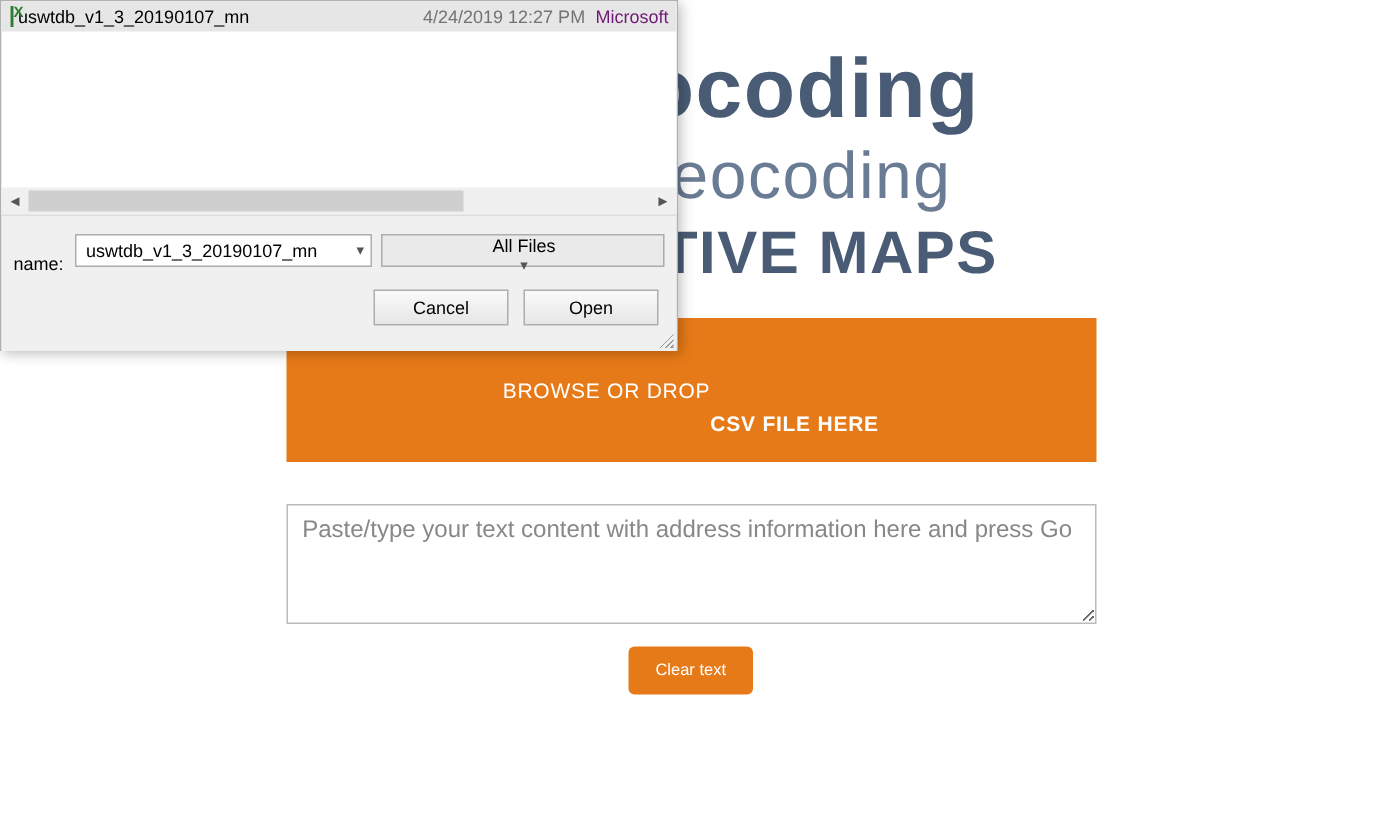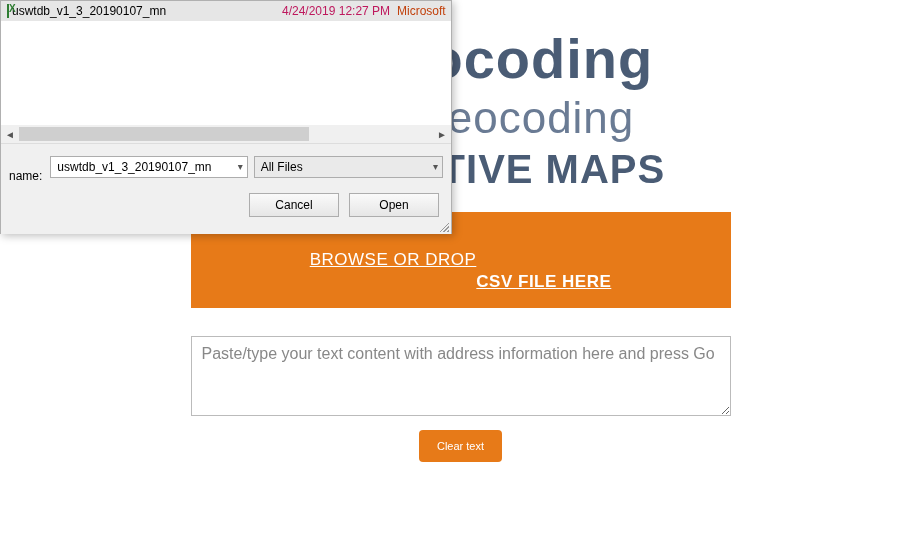--- a/index.html
+++ b/index.html
@@ -47,24 +47,23 @@
     }
     .dropzone {
       margin: 20px auto 0;
       width: 540px;
       height: 96px;
       background: #e77a18;
       color: #fff;
       display: flex;
       align-items: center;
       justify-content: center;
-      font-size: 17px;
+      font-size: 14px;
       letter-spacing: 0.5px;
       cursor: pointer;
-      text-decoration: underline;
     }
     .dropzone .bold { font-weight: 700; margin-top: 45px; }
     .textarea-wrap {
       margin: 28px auto 0;
       width: 540px;
     }
     textarea.addr {
       width: 100%;
       height: 80px;
       border: 1px solid #bbb;
@@ -129,22 +128,22 @@
     }
     .xls-icon::after {
       content: "X";
       position: absolute;
       left: 2px; top: -1px;
       font-size: 10px;
       color: #2e7d32;
       font-weight: bold;
     }
     .file-name { flex: 0 0 270px; }
-    .file-date { flex: 0 0 115px; color: #be185d; }
-    .file-type { color: #c2410c; }
+    .file-date { flex: 0 0 115px; color: #737373; }
+    .file-type { color: #701a75; }
     .hscroll {
       position: absolute;
       left: 0; right: 0; bottom: 0;
       height: 18px;
       background: #f0f0f0;
       display: flex;
       align-items: center;
     }
     .hscroll .arrow {
       width: 18px; height: 18px;
@@ -171,21 +170,21 @@
     }
     .lbl { width: auto; margin-right:2px;margin-top:19px; }
     .combo {
       border:1px solid #adadad;
       background:#fff;
       height:22px;
       display:flex; align-items:center; justify-content:space-between;
       padding: 0 4px 0 6px;
     }
     .combo.name { width: 198px; }
-    .combo.filter { width: 190px; background:#eaeaea; }
+    .combo.filter { width: 190px; background:#eaeaea;flex-direction:column; }
     .combo .chev { font-size:10px; color:#555; }
     .btnrow {
       display:flex; gap:10px; justify-content:flex-end;
       margin-top: 10px;
       padding-right: 4px;
     }
     .winbtn {
       width: 90px; height:24px;
       border:1px solid #adadad;
       background: linear-gradient(#fafafa,#e6e6e6);

